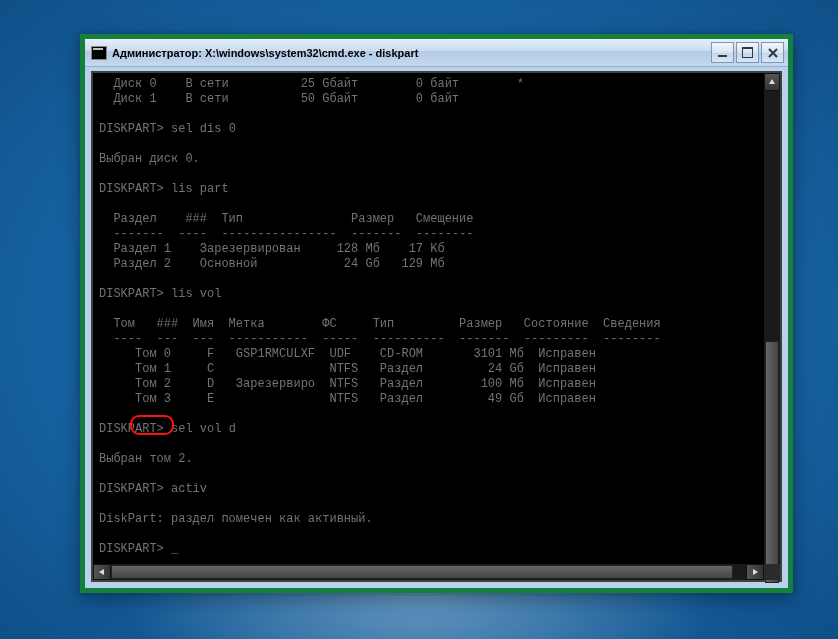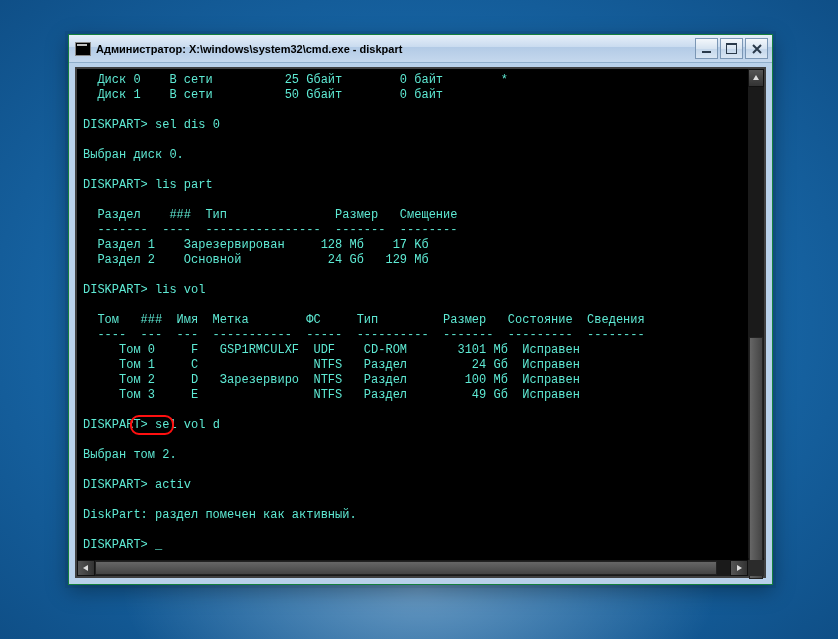--- a/index.html
+++ b/index.html
@@ -17,25 +17,25 @@
     bottom: -100px;
     left: 50%;
     transform: translateX(-50%);
     width: 600px;
     height: 300px;
     background: radial-gradient(ellipse, rgba(255,255,255,0.35) 0%, rgba(255,255,255,0) 70%);
     pointer-events: none;
   }
   .window {
     position: absolute;
-    left: 68px;
+    left: 80px;
     top: 34px;
     width: 703px;
     height: 549px;
-    border: 1px solid #15803d;
+    border: 5px solid #15803d;
     background: #b9d1ea;
     box-shadow: 0 0 0 3px rgba(0,0,0,0.05), 0 6px 20px rgba(0,0,0,0.35);
   }
   .titlebar {
     height: 27px;
     background: linear-gradient(to bottom, #e6eff9 0%, #c9dbef 45%, #b3cbe6 46%, #c5d8ed 100%);
     border-bottom: 1px solid #8faecb;
     display: flex;
     align-items: center;
     font-size: 11px;
@@ -99,21 +99,21 @@
   .inner-frame {
     position: absolute;
     left: 6px; right: 6px; top: 32px; bottom: 6px;
     border: 2px solid #404040;
     background:#000;
   }
   .console {
     position: absolute;
     inset: 0;
     background: #000;
-    color: #5eead4;
+    color: #737373;
     font-family: "Courier New", monospace;
     font-size: 12px;
     line-height: 15px;
     padding: 4px 0 0 6px;
     overflow: hidden;
   }
   .console pre {
     margin: 0;
     font-family: inherit;
     white-space: pre;

